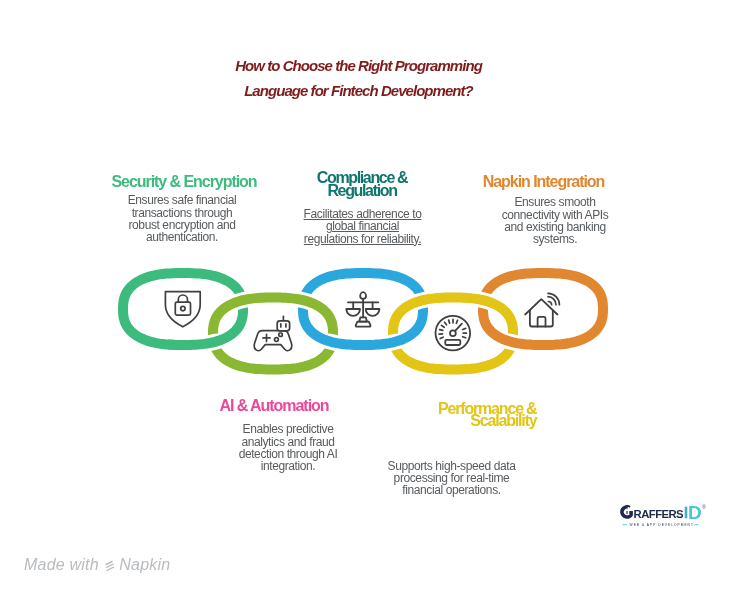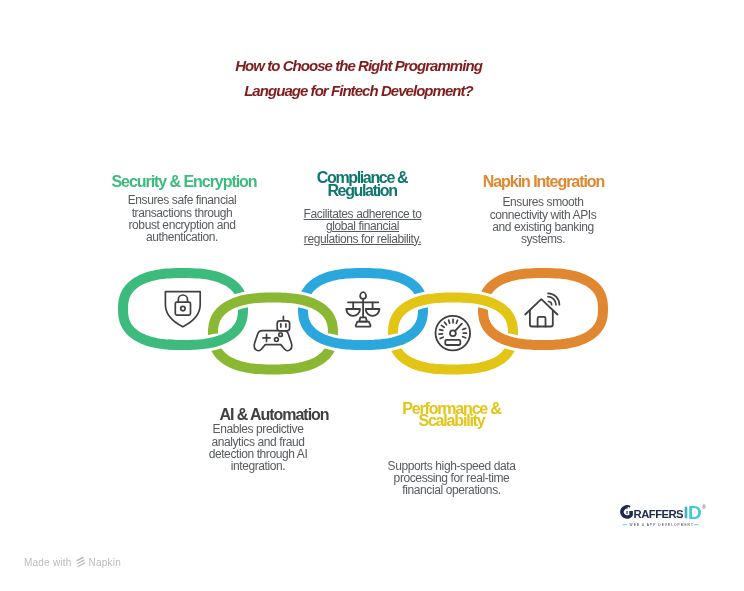--- a/index.html
+++ b/index.html
@@ -13,26 +13,26 @@
 <body>
 <div class="abs title">How to Choose the Right Programming<br>Language for Fintech Development?</div>
 
 <div class="abs hdr" style="left:99px;top:175.8px;width:170px;color:#3cbb7d;">Security &amp; Encryption</div>
 <div class="abs body" style="left:97px;top:194.4px;width:170px;">Ensures safe financial<br>transactions through<br>robust encryption and<br>authentication.</div>
 
 <div class="abs hdr" style="left:277px;top:172px;width:170px;color:#0f766e;letter-spacing:-1.35px;">Compliance &amp;<br>Regulation</div>
 <div class="abs body" style="left:277.5px;top:208.2px;width:170px;text-decoration:underline;">Facilitates adherence to<br>global financial<br>regulations for reliability.</div>
 
 <div class="abs hdr" style="left:458.5px;top:175.8px;width:170px;color:#e0872f;">Napkin Integration</div>
-<div class="abs body" style="left:458px;top:196.3px;width:170px;">Ensures smooth<br>connectivity with APIs<br>and existing banking<br>systems.</div>
+<div class="abs body" style="left:470px;top:196.3px;width:170px;">Ensures smooth<br>connectivity with APIs<br>and existing banking<br>systems.</div>
 
-<div class="abs hdr" style="left:189px;top:409px;width:170px;color:#404040;">AI &amp; Automation</div>
-<div class="abs body" style="left:173px;top:423.3px;width:170px;">Enables predictive<br>analytics and fraud<br>detection through AI<br>integration.</div>
+<div class="abs hdr" style="left:189px;top:400px;width:170px;color:#ec4899;">AI &amp; Automation</div>
+<div class="abs body" style="left:203px;top:423.3px;width:170px;">Enables predictive<br>analytics and fraud<br>detection through AI<br>integration.</div>
 
-<div class="abs hdr" style="left:366.5px;top:402.5px;width:170px;color:#e2c515;letter-spacing:-1.18px;">Performance &amp;<br>Scalability</div>
+<div class="abs hdr" style="left:366.5px;top:402.5px;width:170px;color:#e2c515;letter-spacing:-1.18px;text-align:right;">Performance &amp;<br>Scalability</div>
 <div class="abs body" style="left:366.5px;top:460px;width:170px;">Supports high-speed data<br>processing for real-time<br>financial operations.</div>
 
 <svg class="abs" style="left:0;top:0;" width="744" height="591" viewBox="0 0 744 591">
   <g fill="none">
 
     <path d="M 243.0 309.0 L 242.9 312.4 L 242.7 314.9 L 242.4 317.2 L 241.9 319.2 L 241.4 321.2 L 240.6 323.1 L 239.8 324.8 L 238.8 326.5 L 237.7 328.1 L 236.5 329.7 L 235.1 331.1 L 233.6 332.5 L 232.0 333.9 L 230.3 335.1 L 228.5 336.3 L 226.5 337.4 L 224.4 338.4 L 222.2 339.4 L 219.9 340.3 L 217.5 341.1 L 214.9 341.8 L 212.2 342.5 L 209.4 343.1 L 206.4 343.6 L 203.3 344.0 L 200.1 344.4 L 196.6 344.6 L 192.9 344.8 L 188.7 345.0 L 183.0 345.0 L 177.3 345.0 L 173.1 344.8 L 169.4 344.6 L 165.9 344.4 L 162.7 344.0 L 159.6 343.6 L 156.6 343.1 L 153.8 342.5 L 151.1 341.8 L 148.5 341.1 L 146.1 340.3 L 143.8 339.4 L 141.6 338.4 L 139.5 337.4 L 137.5 336.3 L 135.7 335.1 L 134.0 333.9 L 132.4 332.5 L 130.9 331.1 L 129.5 329.7 L 128.3 328.1 L 127.2 326.5 L 126.2 324.8 L 125.4 323.1 L 124.6 321.2 L 124.1 319.2 L 123.6 317.2 L 123.3 314.9 L 123.1 312.4 L 123.0 309.0 L 123.1 305.6 L 123.3 303.1 L 123.6 300.8 L 124.1 298.8 L 124.6 296.8 L 125.4 294.9 L 126.2 293.2 L 127.2 291.5 L 128.3 289.9 L 129.5 288.3 L 130.9 286.9 L 132.4 285.5 L 134.0 284.1 L 135.7 282.9 L 137.5 281.7 L 139.5 280.6 L 141.6 279.6 L 143.8 278.6 L 146.1 277.7 L 148.5 276.9 L 151.1 276.2 L 153.8 275.5 L 156.6 274.9 L 159.6 274.4 L 162.7 274.0 L 165.9 273.6 L 169.4 273.4 L 173.1 273.2 L 177.3 273.0 L 183.0 273.0 L 188.7 273.0 L 192.9 273.2 L 196.6 273.4 L 200.1 273.6 L 203.3 274.0 L 206.4 274.4 L 209.4 274.9 L 212.2 275.5 L 214.9 276.2 L 217.5 276.9 L 219.9 277.7 L 222.2 278.6 L 224.4 279.6 L 226.5 280.6 L 228.5 281.7 L 230.3 282.9 L 232.0 284.1 L 233.6 285.5 L 235.1 286.9 L 236.5 288.3 L 237.7 289.9 L 238.8 291.5 L 239.8 293.2 L 240.6 294.9 L 241.4 296.8 L 241.9 298.8 L 242.4 300.8 L 242.7 303.1 L 242.9 305.6 Z" stroke="#3cbb7d" stroke-width="10"></path>
     <path d="M 333.0 333.5 L 332.9 336.9 L 332.7 339.4 L 332.4 341.7 L 331.9 343.7 L 331.4 345.7 L 330.6 347.6 L 329.8 349.3 L 328.8 351.0 L 327.7 352.6 L 326.5 354.2 L 325.1 355.6 L 323.6 357.0 L 322.0 358.4 L 320.3 359.6 L 318.5 360.8 L 316.5 361.9 L 314.4 362.9 L 312.2 363.9 L 309.9 364.8 L 307.5 365.6 L 304.9 366.3 L 302.2 367.0 L 299.4 367.6 L 296.4 368.1 L 293.3 368.5 L 290.1 368.9 L 286.6 369.1 L 282.9 369.3 L 278.7 369.5 L 273.0 369.5 L 267.3 369.5 L 263.1 369.3 L 259.4 369.1 L 255.9 368.9 L 252.7 368.5 L 249.6 368.1 L 246.6 367.6 L 243.8 367.0 L 241.1 366.3 L 238.5 365.6 L 236.1 364.8 L 233.8 363.9 L 231.6 362.9 L 229.5 361.9 L 227.5 360.8 L 225.7 359.6 L 224.0 358.4 L 222.4 357.0 L 220.9 355.6 L 219.5 354.2 L 218.3 352.6 L 217.2 351.0 L 216.2 349.3 L 215.4 347.6 L 214.6 345.7 L 214.1 343.7 L 213.6 341.7 L 213.3 339.4 L 213.1 336.9 L 213.0 333.5 L 213.1 330.1 L 213.3 327.6 L 213.6 325.3 L 214.1 323.3 L 214.6 321.3 L 215.4 319.4 L 216.2 317.7 L 217.2 316.0 L 218.3 314.4 L 219.5 312.8 L 220.9 311.4 L 222.4 310.0 L 224.0 308.6 L 225.7 307.4 L 227.5 306.2 L 229.5 305.1 L 231.6 304.1 L 233.8 303.1 L 236.1 302.2 L 238.5 301.4 L 241.1 300.7 L 243.8 300.0 L 246.6 299.4 L 249.6 298.9 L 252.7 298.5 L 255.9 298.1 L 259.4 297.9 L 263.1 297.7 L 267.3 297.5 L 273.0 297.5 L 278.7 297.5 L 282.9 297.7 L 286.6 297.9 L 290.1 298.1 L 293.3 298.5 L 296.4 298.9 L 299.4 299.4 L 302.2 300.0 L 304.9 300.7 L 307.5 301.4 L 309.9 302.2 L 312.2 303.1 L 314.4 304.1 L 316.5 305.1 L 318.5 306.2 L 320.3 307.4 L 322.0 308.6 L 323.6 310.0 L 325.1 311.4 L 326.5 312.8 L 327.7 314.4 L 328.8 316.0 L 329.8 317.7 L 330.6 319.4 L 331.4 321.3 L 331.9 323.3 L 332.4 325.3 L 332.7 327.6 L 332.9 330.1 Z" stroke="#8bb832" stroke-width="10"></path>
     <path d="M 423.0 309.0 L 422.9 312.4 L 422.7 314.9 L 422.4 317.2 L 421.9 319.2 L 421.4 321.2 L 420.6 323.1 L 419.8 324.8 L 418.8 326.5 L 417.7 328.1 L 416.5 329.7 L 415.1 331.1 L 413.6 332.5 L 412.0 333.9 L 410.3 335.1 L 408.5 336.3 L 406.5 337.4 L 404.4 338.4 L 402.2 339.4 L 399.9 340.3 L 397.5 341.1 L 394.9 341.8 L 392.2 342.5 L 389.4 343.1 L 386.4 343.6 L 383.3 344.0 L 380.1 344.4 L 376.6 344.6 L 372.9 344.8 L 368.7 345.0 L 363.0 345.0 L 357.3 345.0 L 353.1 344.8 L 349.4 344.6 L 345.9 344.4 L 342.7 344.0 L 339.6 343.6 L 336.6 343.1 L 333.8 342.5 L 331.1 341.8 L 328.5 341.1 L 326.1 340.3 L 323.8 339.4 L 321.6 338.4 L 319.5 337.4 L 317.5 336.3 L 315.7 335.1 L 314.0 333.9 L 312.4 332.5 L 310.9 331.1 L 309.5 329.7 L 308.3 328.1 L 307.2 326.5 L 306.2 324.8 L 305.4 323.1 L 304.6 321.2 L 304.1 319.2 L 303.6 317.2 L 303.3 314.9 L 303.1 312.4 L 303.0 309.0 L 303.1 305.6 L 303.3 303.1 L 303.6 300.8 L 304.1 298.8 L 304.6 296.8 L 305.4 294.9 L 306.2 293.2 L 307.2 291.5 L 308.3 289.9 L 309.5 288.3 L 310.9 286.9 L 312.4 285.5 L 314.0 284.1 L 315.7 282.9 L 317.5 281.7 L 319.5 280.6 L 321.6 279.6 L 323.8 278.6 L 326.1 277.7 L 328.5 276.9 L 331.1 276.2 L 333.8 275.5 L 336.6 274.9 L 339.6 274.4 L 342.7 274.0 L 345.9 273.6 L 349.4 273.4 L 353.1 273.2 L 357.3 273.0 L 363.0 273.0 L 368.7 273.0 L 372.9 273.2 L 376.6 273.4 L 380.1 273.6 L 383.3 274.0 L 386.4 274.4 L 389.4 274.9 L 392.2 275.5 L 394.9 276.2 L 397.5 276.9 L 399.9 277.7 L 402.2 278.6 L 404.4 279.6 L 406.5 280.6 L 408.5 281.7 L 410.3 282.9 L 412.0 284.1 L 413.6 285.5 L 415.1 286.9 L 416.5 288.3 L 417.7 289.9 L 418.8 291.5 L 419.8 293.2 L 420.6 294.9 L 421.4 296.8 L 421.9 298.8 L 422.4 300.8 L 422.7 303.1 L 422.9 305.6 Z" stroke="#2aa7dc" stroke-width="10"></path>
     <path d="M 513.0 333.5 L 512.9 336.9 L 512.7 339.4 L 512.4 341.7 L 511.9 343.7 L 511.4 345.7 L 510.6 347.6 L 509.8 349.3 L 508.8 351.0 L 507.7 352.6 L 506.5 354.2 L 505.1 355.6 L 503.6 357.0 L 502.0 358.4 L 500.3 359.6 L 498.5 360.8 L 496.5 361.9 L 494.4 362.9 L 492.2 363.9 L 489.9 364.8 L 487.5 365.6 L 484.9 366.3 L 482.2 367.0 L 479.4 367.6 L 476.4 368.1 L 473.3 368.5 L 470.1 368.9 L 466.6 369.1 L 462.9 369.3 L 458.7 369.5 L 453.0 369.5 L 447.3 369.5 L 443.1 369.3 L 439.4 369.1 L 435.9 368.9 L 432.7 368.5 L 429.6 368.1 L 426.6 367.6 L 423.8 367.0 L 421.1 366.3 L 418.5 365.6 L 416.1 364.8 L 413.8 363.9 L 411.6 362.9 L 409.5 361.9 L 407.5 360.8 L 405.7 359.6 L 404.0 358.4 L 402.4 357.0 L 400.9 355.6 L 399.5 354.2 L 398.3 352.6 L 397.2 351.0 L 396.2 349.3 L 395.4 347.6 L 394.6 345.7 L 394.1 343.7 L 393.6 341.7 L 393.3 339.4 L 393.1 336.9 L 393.0 333.5 L 393.1 330.1 L 393.3 327.6 L 393.6 325.3 L 394.1 323.3 L 394.6 321.3 L 395.4 319.4 L 396.2 317.7 L 397.2 316.0 L 398.3 314.4 L 399.5 312.8 L 400.9 311.4 L 402.4 310.0 L 404.0 308.6 L 405.7 307.4 L 407.5 306.2 L 409.5 305.1 L 411.6 304.1 L 413.8 303.1 L 416.1 302.2 L 418.5 301.4 L 421.1 300.7 L 423.8 300.0 L 426.6 299.4 L 429.6 298.9 L 432.7 298.5 L 435.9 298.1 L 439.4 297.9 L 443.1 297.7 L 447.3 297.5 L 453.0 297.5 L 458.7 297.5 L 462.9 297.7 L 466.6 297.9 L 470.1 298.1 L 473.3 298.5 L 476.4 298.9 L 479.4 299.4 L 482.2 300.0 L 484.9 300.7 L 487.5 301.4 L 489.9 302.2 L 492.2 303.1 L 494.4 304.1 L 496.5 305.1 L 498.5 306.2 L 500.3 307.4 L 502.0 308.6 L 503.6 310.0 L 505.1 311.4 L 506.5 312.8 L 507.7 314.4 L 508.8 316.0 L 509.8 317.7 L 510.6 319.4 L 511.4 321.3 L 511.9 323.3 L 512.4 325.3 L 512.7 327.6 L 512.9 330.1 Z" stroke="#e2c515" stroke-width="10"></path>
     <path d="M 603.0 309.0 L 602.9 312.4 L 602.7 314.9 L 602.4 317.2 L 601.9 319.2 L 601.4 321.2 L 600.6 323.1 L 599.8 324.8 L 598.8 326.5 L 597.7 328.1 L 596.5 329.7 L 595.1 331.1 L 593.6 332.5 L 592.0 333.9 L 590.3 335.1 L 588.5 336.3 L 586.5 337.4 L 584.4 338.4 L 582.2 339.4 L 579.9 340.3 L 577.5 341.1 L 574.9 341.8 L 572.2 342.5 L 569.4 343.1 L 566.4 343.6 L 563.3 344.0 L 560.1 344.4 L 556.6 344.6 L 552.9 344.8 L 548.7 345.0 L 543.0 345.0 L 537.3 345.0 L 533.1 344.8 L 529.4 344.6 L 525.9 344.4 L 522.7 344.0 L 519.6 343.6 L 516.6 343.1 L 513.8 342.5 L 511.1 341.8 L 508.5 341.1 L 506.1 340.3 L 503.8 339.4 L 501.6 338.4 L 499.5 337.4 L 497.5 336.3 L 495.7 335.1 L 494.0 333.9 L 492.4 332.5 L 490.9 331.1 L 489.5 329.7 L 488.3 328.1 L 487.2 326.5 L 486.2 324.8 L 485.4 323.1 L 484.6 321.2 L 484.1 319.2 L 483.6 317.2 L 483.3 314.9 L 483.1 312.4 L 483.0 309.0 L 483.1 305.6 L 483.3 303.1 L 483.6 300.8 L 484.1 298.8 L 484.6 296.8 L 485.4 294.9 L 486.2 293.2 L 487.2 291.5 L 488.3 289.9 L 489.5 288.3 L 490.9 286.9 L 492.4 285.5 L 494.0 284.1 L 495.7 282.9 L 497.5 281.7 L 499.5 280.6 L 501.6 279.6 L 503.8 278.6 L 506.1 277.7 L 508.5 276.9 L 511.1 276.2 L 513.8 275.5 L 516.6 274.9 L 519.6 274.4 L 522.7 274.0 L 525.9 273.6 L 529.4 273.4 L 533.1 273.2 L 537.3 273.0 L 543.0 273.0 L 548.7 273.0 L 552.9 273.2 L 556.6 273.4 L 560.1 273.6 L 563.3 274.0 L 566.4 274.4 L 569.4 274.9 L 572.2 275.5 L 574.9 276.2 L 577.5 276.9 L 579.9 277.7 L 582.2 278.6 L 584.4 279.6 L 586.5 280.6 L 588.5 281.7 L 590.3 282.9 L 592.0 284.1 L 593.6 285.5 L 595.1 286.9 L 596.5 288.3 L 597.7 289.9 L 598.8 291.5 L 599.8 293.2 L 600.6 294.9 L 601.4 296.8 L 601.9 298.8 L 602.4 300.8 L 602.7 303.1 L 602.9 305.6 Z" stroke="#e0872f" stroke-width="10"></path>
@@ -100,21 +100,21 @@
     <path d="M 525.2 314.5 L 541.3 299.1 L 557.4 314.5"></path>
     <path d="M 529.9 310.7 V 324.5 A 2 2 0 0 0 531.9 326.5 H 550.8 A 2 2 0 0 0 552.8 324.5 V 310.7"></path>
     <path d="M 537.6 326.5 V 318.4 A 1.5 1.5 0 0 1 539.1 316.9 H 544 A 1.5 1.5 0 0 1 545.5 318.4 V 326.5"></path>
     <path d="M 548.4 301.5 A 3.2 3.2 0 0 1 551.6 304.7" stroke-width="1.7"></path>
     <path d="M 548 296.7 A 8 8 0 0 1 556 304.7" stroke-width="1.7"></path>
     <path d="M 548 293.3 A 11.4 11.4 0 0 1 559.4 304.7" stroke-width="1.7"></path>
   </g>
 
 </svg>
 
-<div class="abs" style="left:24px;top:555.9px;width:200px;font-size:10px;color:#b9bcbf;letter-spacing:0.22px;">Made with
+<div class="abs" style="left:24px;top:555.9px;width:200px;font-size:16px;color:#b9bcbf;letter-spacing:0.22px;font-style:italic;">Made with
   <svg width="11" height="12" viewBox="0 0 11 12" style="vertical-align:-2px;">
     <g stroke="#b9bcbf" stroke-width="1.4" fill="none" stroke-linecap="round">
       <path d="M 2 4.5 L 8 1.5"></path>
       <path d="M 2.5 7.5 L 9 4.2"></path>
       <path d="M 3 10.5 L 9.5 7.2"></path>
     </g>
   </svg>
   Napkin</div>
 
 <svg class="abs" style="left:615px;top:500px;" width="96" height="30" viewBox="615 500 96 30">

